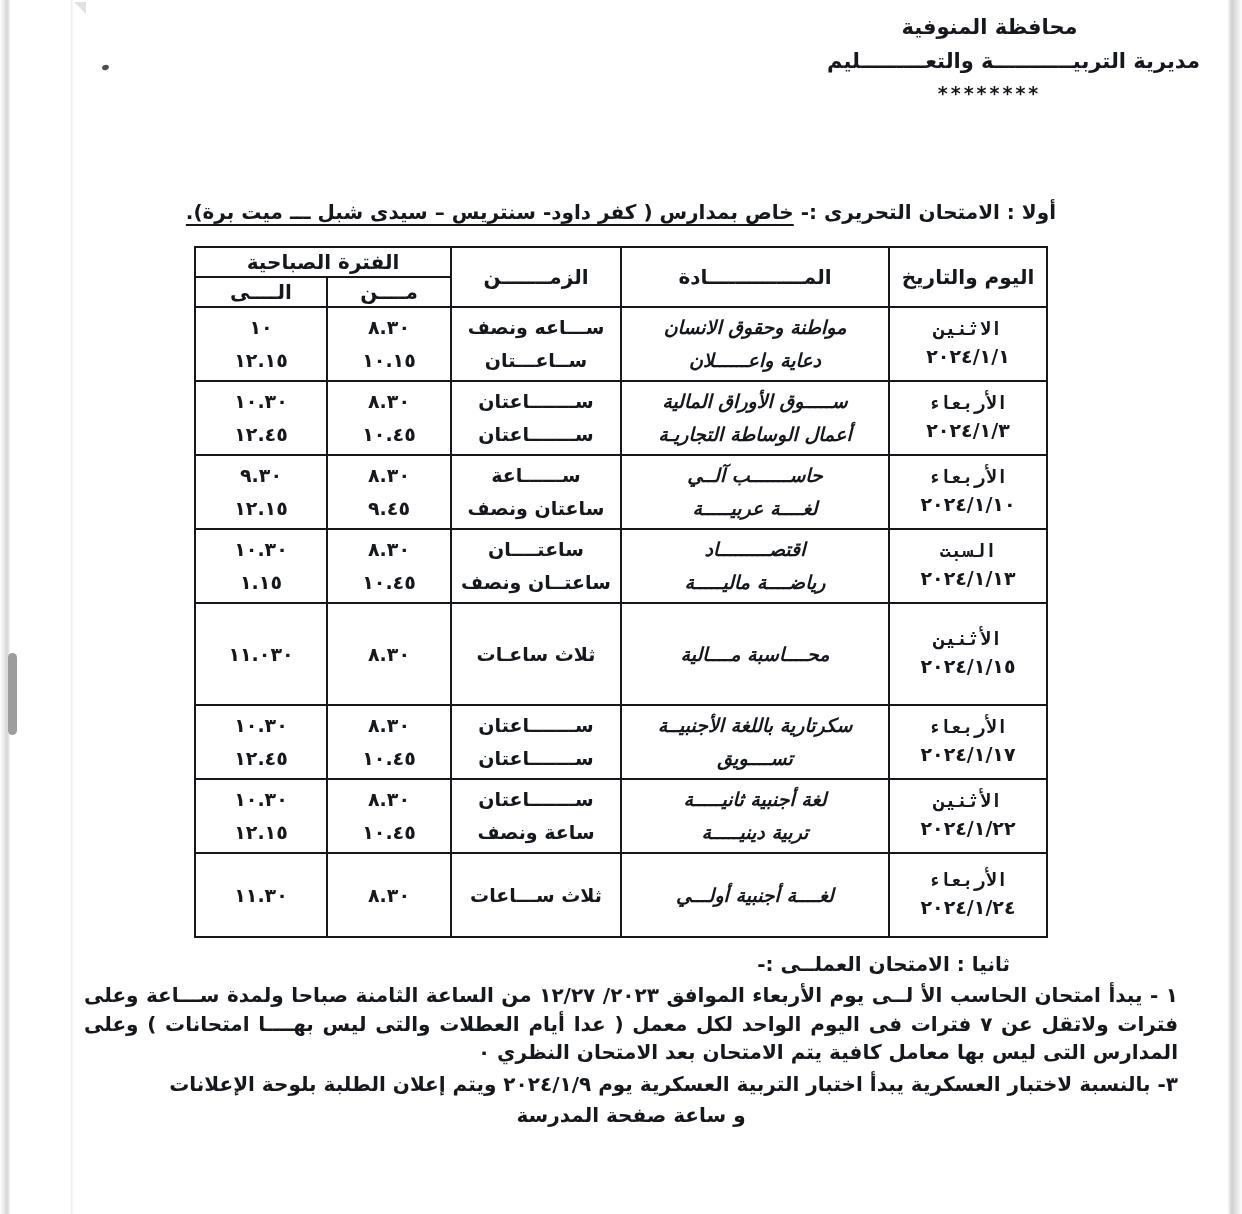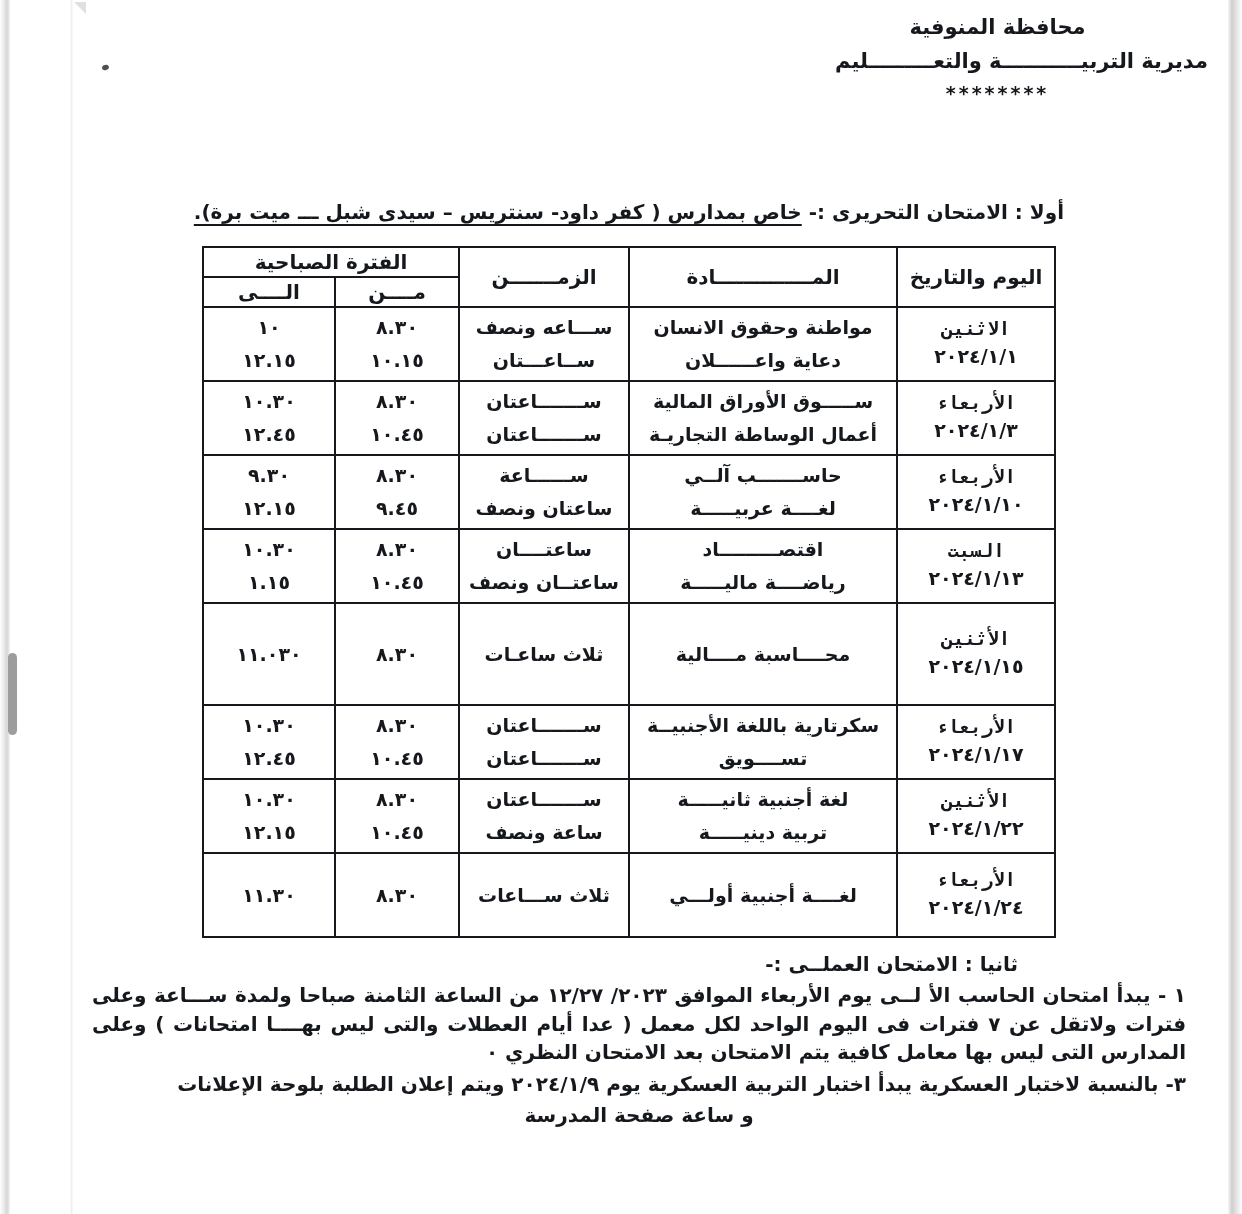--- a/index.html
+++ b/index.html
@@ -56,21 +56,21 @@
     left: 102px; top: 65px;
     width: 7px; height: 5px;
     background: #4d4f54;
     border-radius: 50%;
     transform: rotate(-18deg);
   }
 
   
   .sheet {
     position: absolute;
-    left: 76px; top: 0;
+    left: 68px; top: 0;
     width: 1150px; height: 1214px;
   }
 
   
   .header-zone {
     position: relative;
     height: 192px;
   }
   .office-block {
     position: absolute;
@@ -137,21 +137,21 @@
   col.c-dur   { width: 170px; }
   col.c-from  { width: 124px; }
   col.c-to    { width: 132px; }
 
   .hd-period { border-bottom-width: 2px !important; }
   .cell-day .dy { display: block; line-height: 1.35; font-family: Liberation Mono, monospace; }
   .cell-day .dt { display: block; line-height: 1.35; letter-spacing: .5px; }
 
   .stack { line-height: 1.72; }
   .stack > span { display: block; white-space: nowrap; }
-  .subj-cell { text-align: center; }
+  .subj-cell { text-align: center; font-style: italic; }
   .subj-cell .stack > span { text-align: center; }
   .row-tall td { height: 78px; }
   .row-xtall td { height: 96px; }
   .row-two td { height: 68px; }
 
   
   .notes {
     margin: 12px 40px 0 16px;
     text-align: right;
     font-weight: bold;

